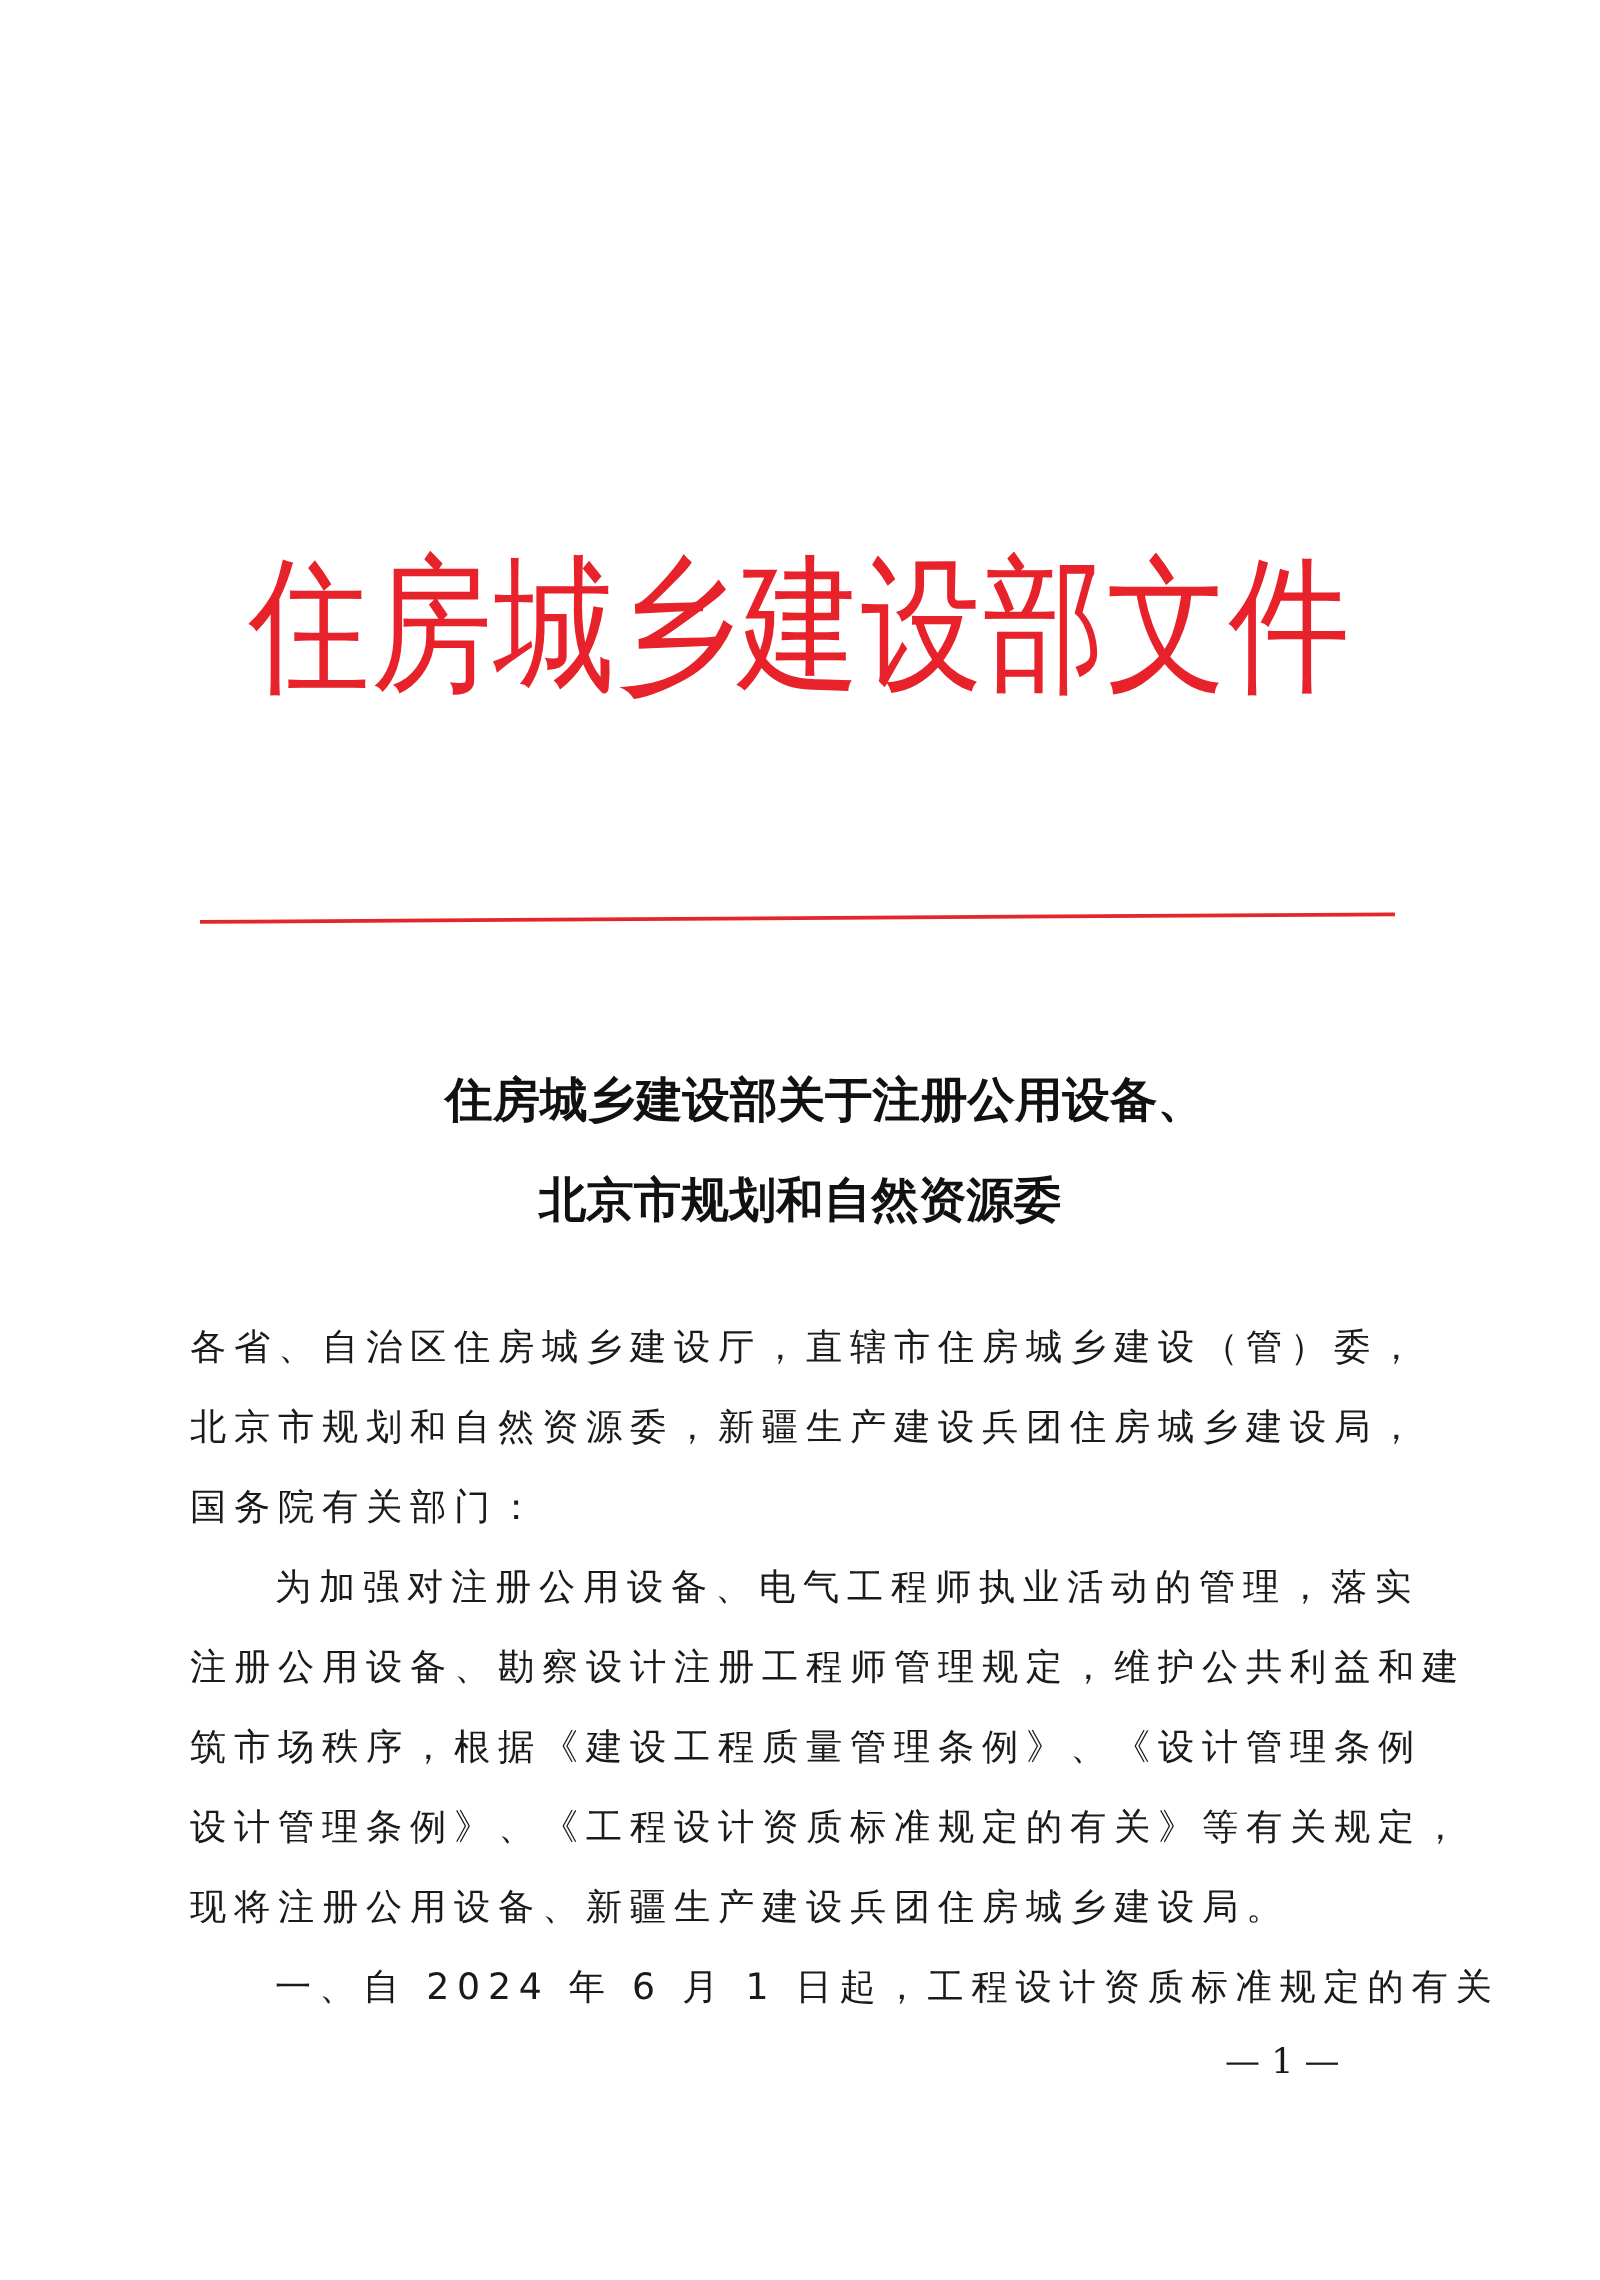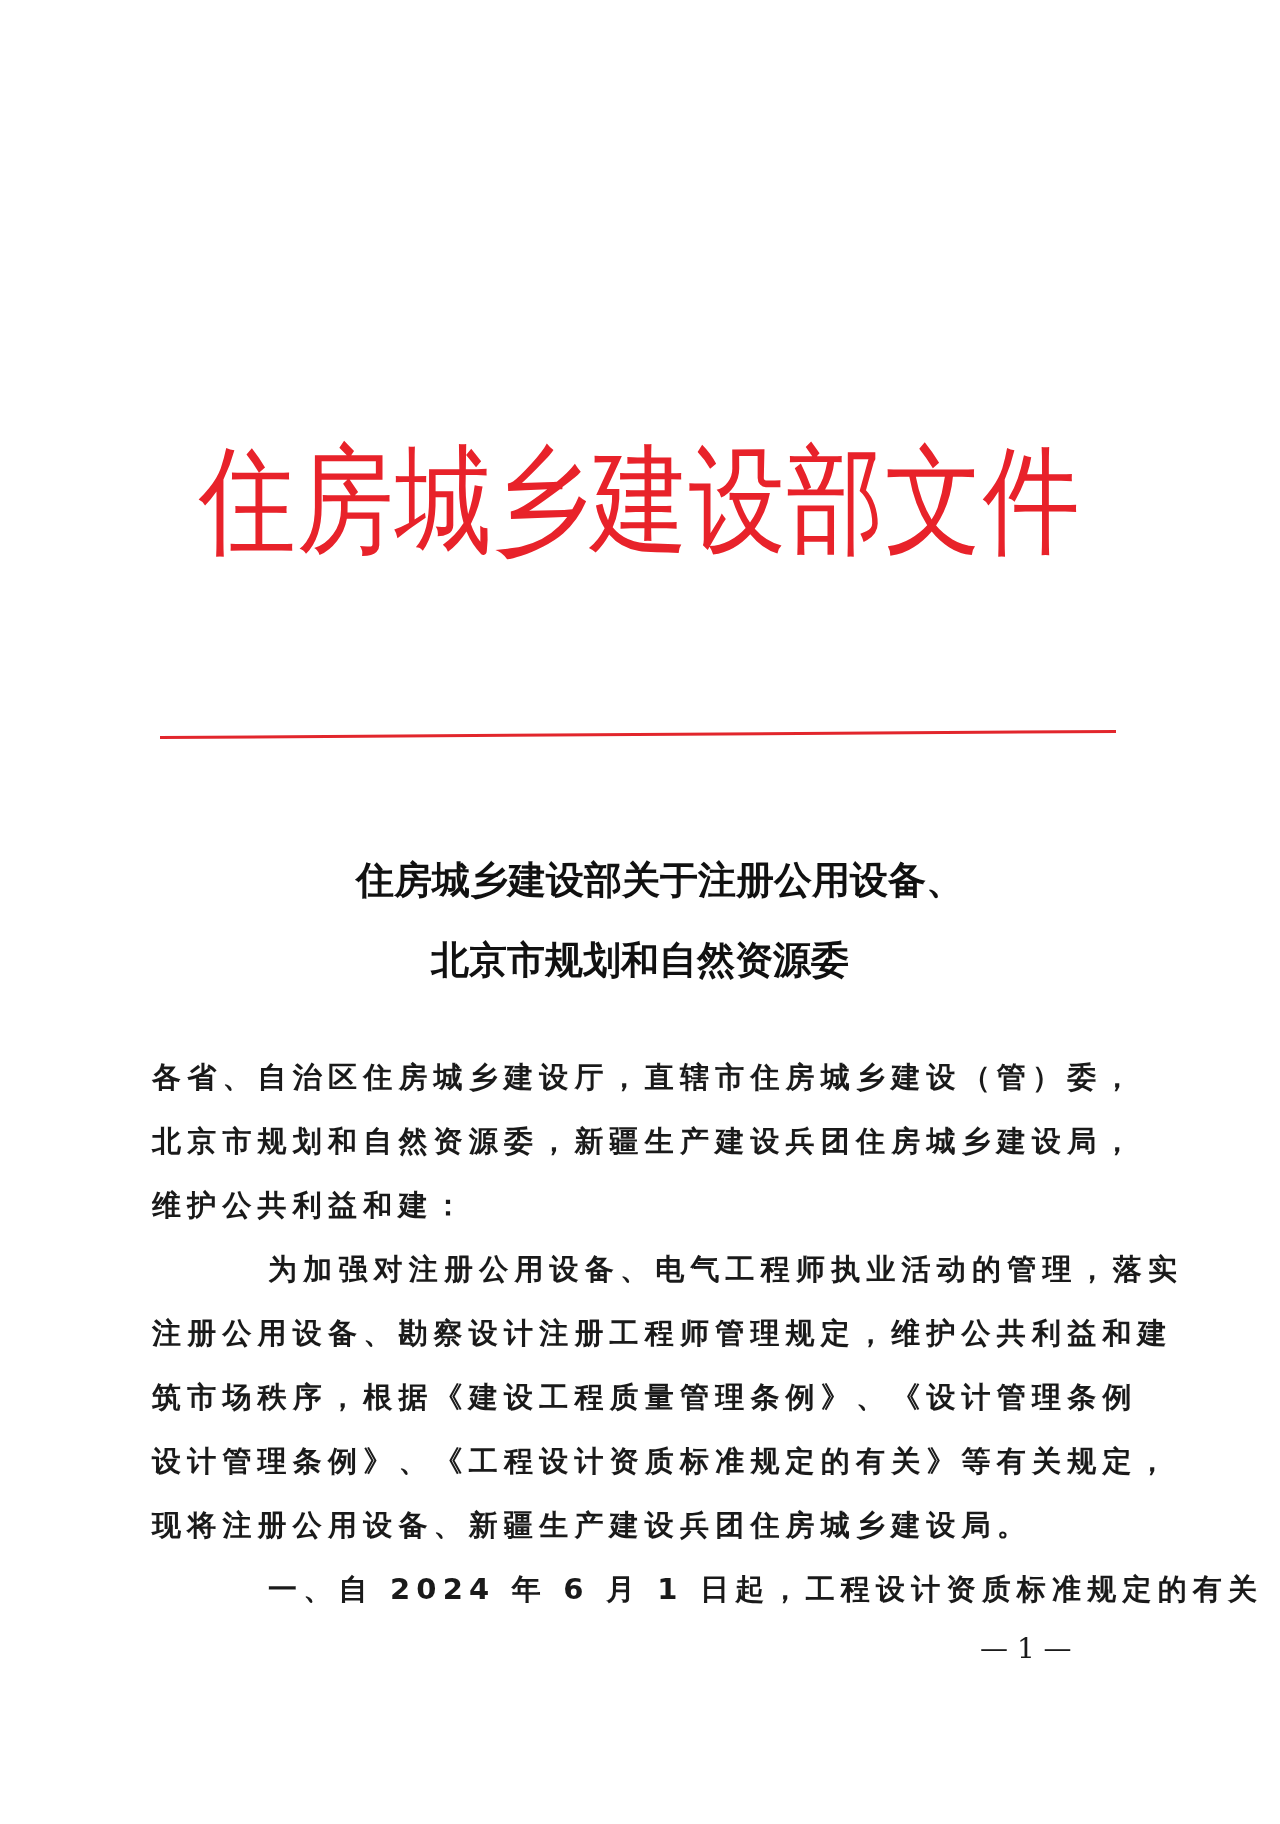--- a/index.html
+++ b/index.html
@@ -10,22 +10,22 @@
               color:#e8222a; font-family:"DejaVu Serif", serif; font-size:118px; line-height:140px;
               letter-spacing:0; }
   .masthead span { display:inline-block; width:98px; text-align:center; transform:scaleX(0.82); }
   .red-rule { position:absolute; left:160px; top:736px; width:956px; height:3px; background:#e2262c;
               transform:rotate(-0.36deg); transform-origin:left center; }
   .title { position:absolute; left:0; width:1280px; text-align:center; font-weight:bold;
            font-family:"DejaVu Sans", sans-serif; font-size:38px; color:#111; }
   .t1 { top:855px; padding-left:20px; }
   .t2 { top:935px; }
   .body-line { position:absolute; left:152px; width:964px; font-family:"DejaVu Sans", sans-serif;
-               font-size:29px; color:#1a1a1a; white-space:nowrap; letter-spacing:6.2px;font-weight:bold; }
-  .indent { left:220px; width:896px;margin-left:48px; }
+               font-size:29px; color:#1a1a1a; white-space:nowrap; letter-spacing:6.2px; }
+  .indent { left:220px; width:896px; }
   .page-num { position:absolute; left:980px; top:1632px; font-family:"DejaVu Serif", serif;
               font-size:28px; color:#1a1a1a; white-space:nowrap; }
 </style>
 </head>
 <body>
 
 <div class="masthead">
   <span>住</span>
   <span>房</span>
   <span>城</span>
@@ -37,21 +37,21 @@
   <span>件</span>
 </div>
 
 <div class="red-rule"></div>
 
 <div class="title t1">住房城乡建设部关于注册公用设备、</div>
 <div class="title t2">北京市规划和自然资源委</div>
 
 <div class="body-line" style="top:1058px;">各省、自治区住房城乡建设厅，直辖市住房城乡建设（管）委，</div>
 <div class="body-line" style="top:1122px;">北京市规划和自然资源委，新疆生产建设兵团住房城乡建设局，</div>
-<div class="body-line" style="top:1186px;">维护公共利益和建：</div>
+<div class="body-line" style="top:1186px;">国务院有关部门：</div>
 <div class="body-line indent" style="top:1250px;">为加强对注册公用设备、电气工程师执业活动的管理，落实</div>
 <div class="body-line" style="top:1314px;">注册公用设备、勘察设计注册工程师管理规定，维护公共利益和建</div>
 <div class="body-line" style="top:1378px;">筑市场秩序，根据《建设工程质量管理条例》、《设计管理条例</div>
 <div class="body-line" style="top:1442px;">设计管理条例》、《工程设计资质标准规定的有关》等有关规定，</div>
 <div class="body-line" style="top:1506px;">现将注册公用设备、新疆生产建设兵团住房城乡建设局。</div>
 <div class="body-line indent" style="top:1570px;">一、自 2024 年 6 月 1 日起，工程设计资质标准规定的有关</div>
 
 <div class="page-num">— 1 —</div>
 
 </body></html>

